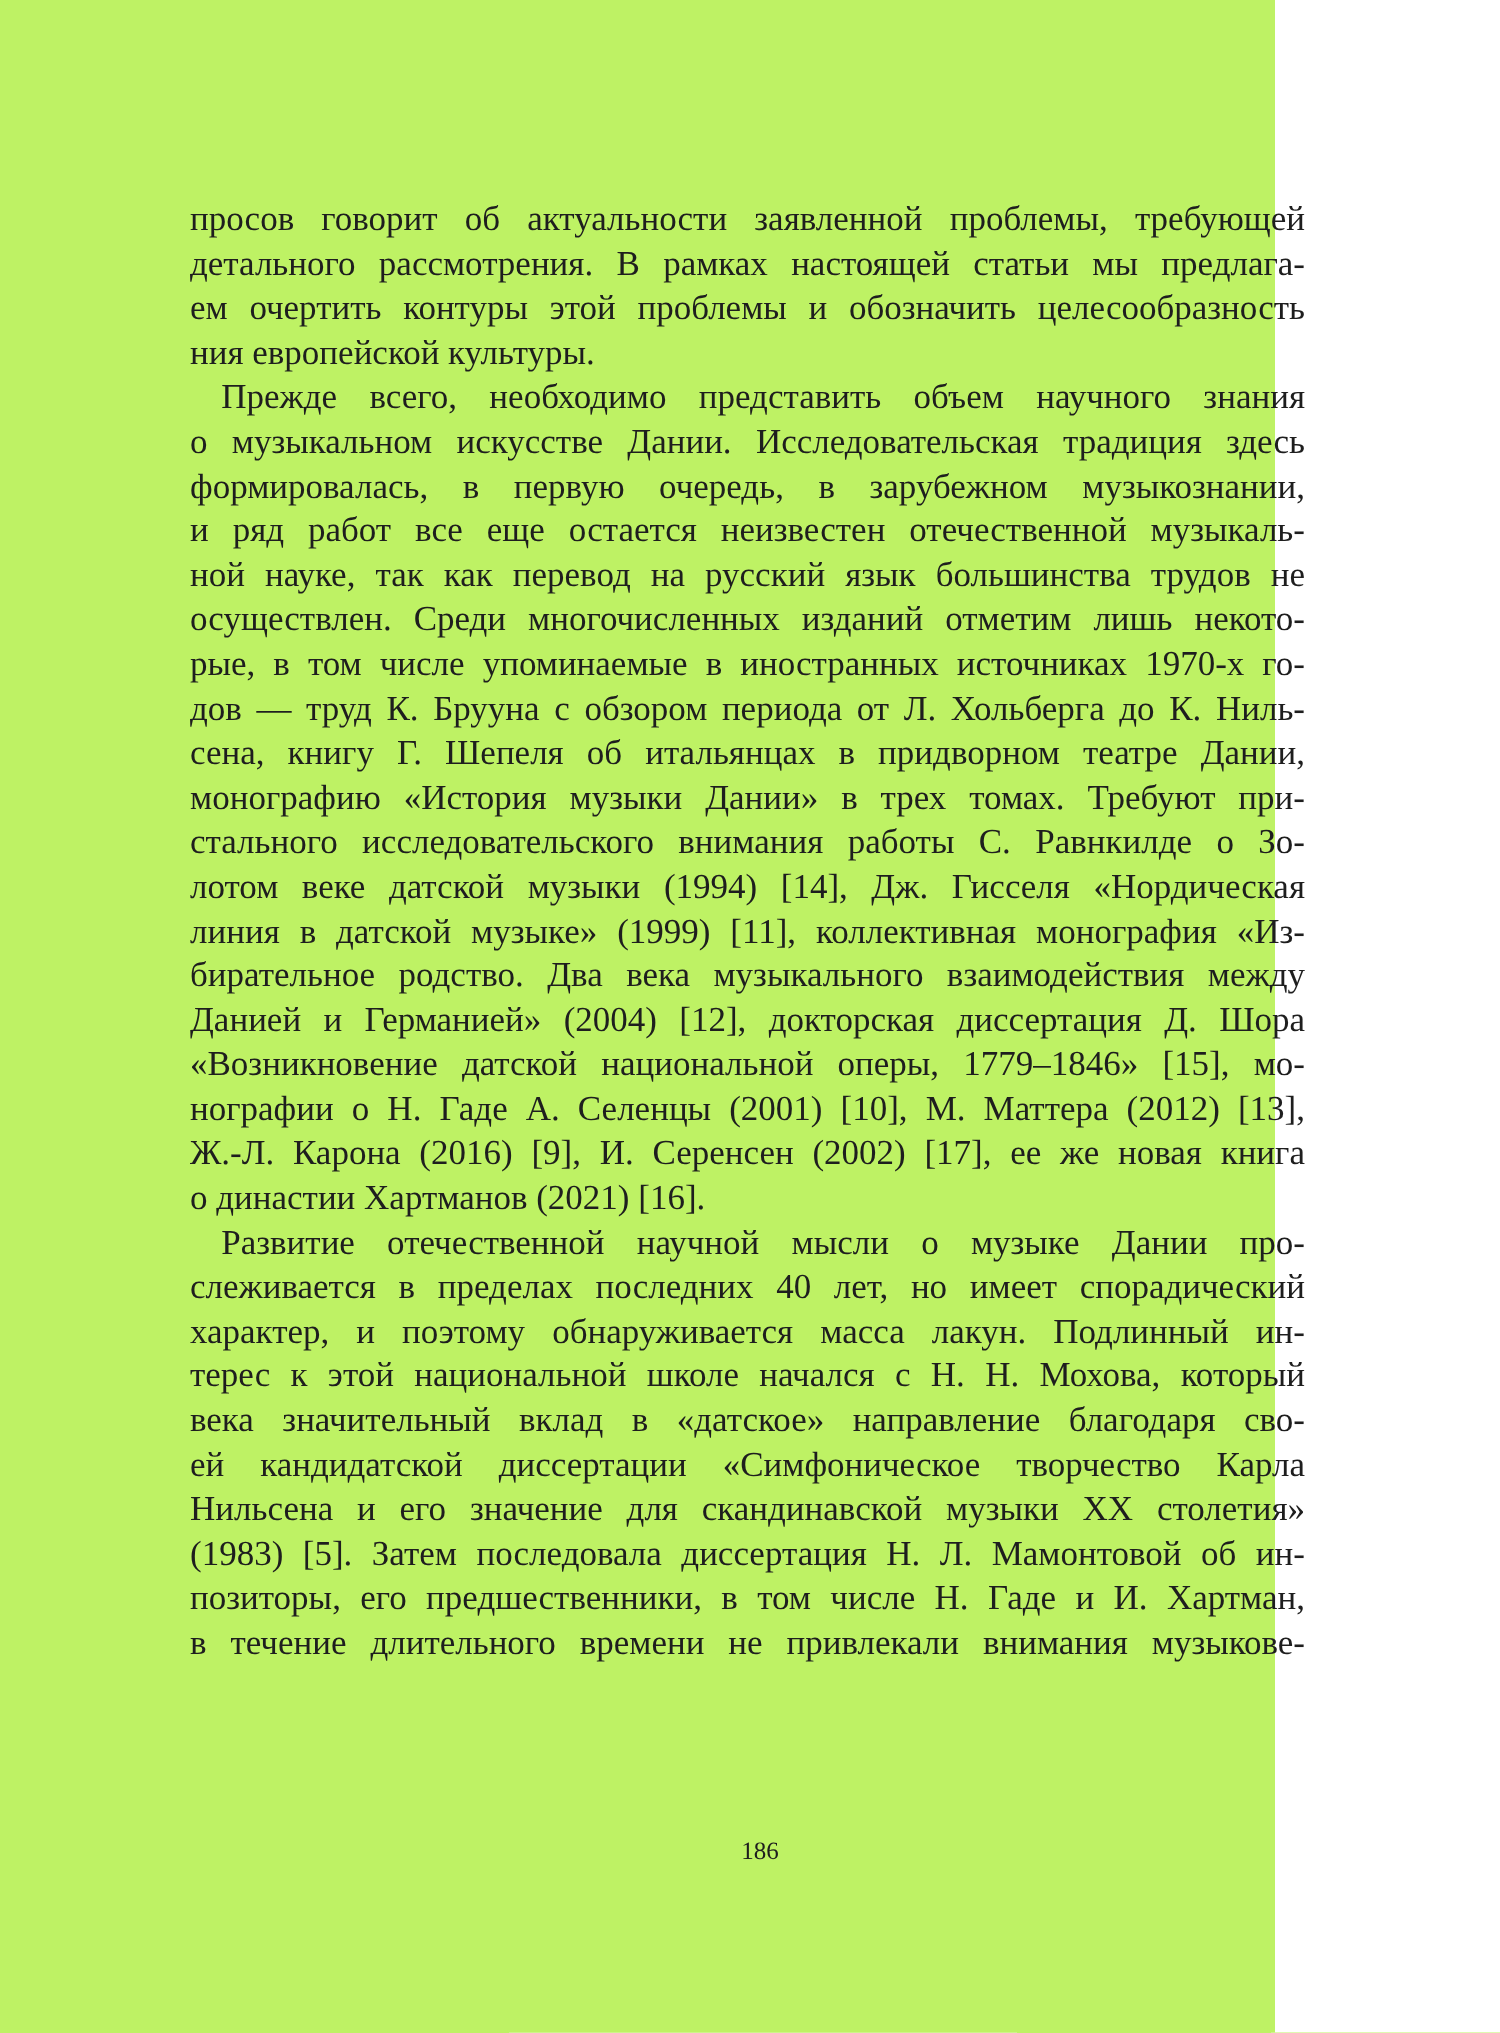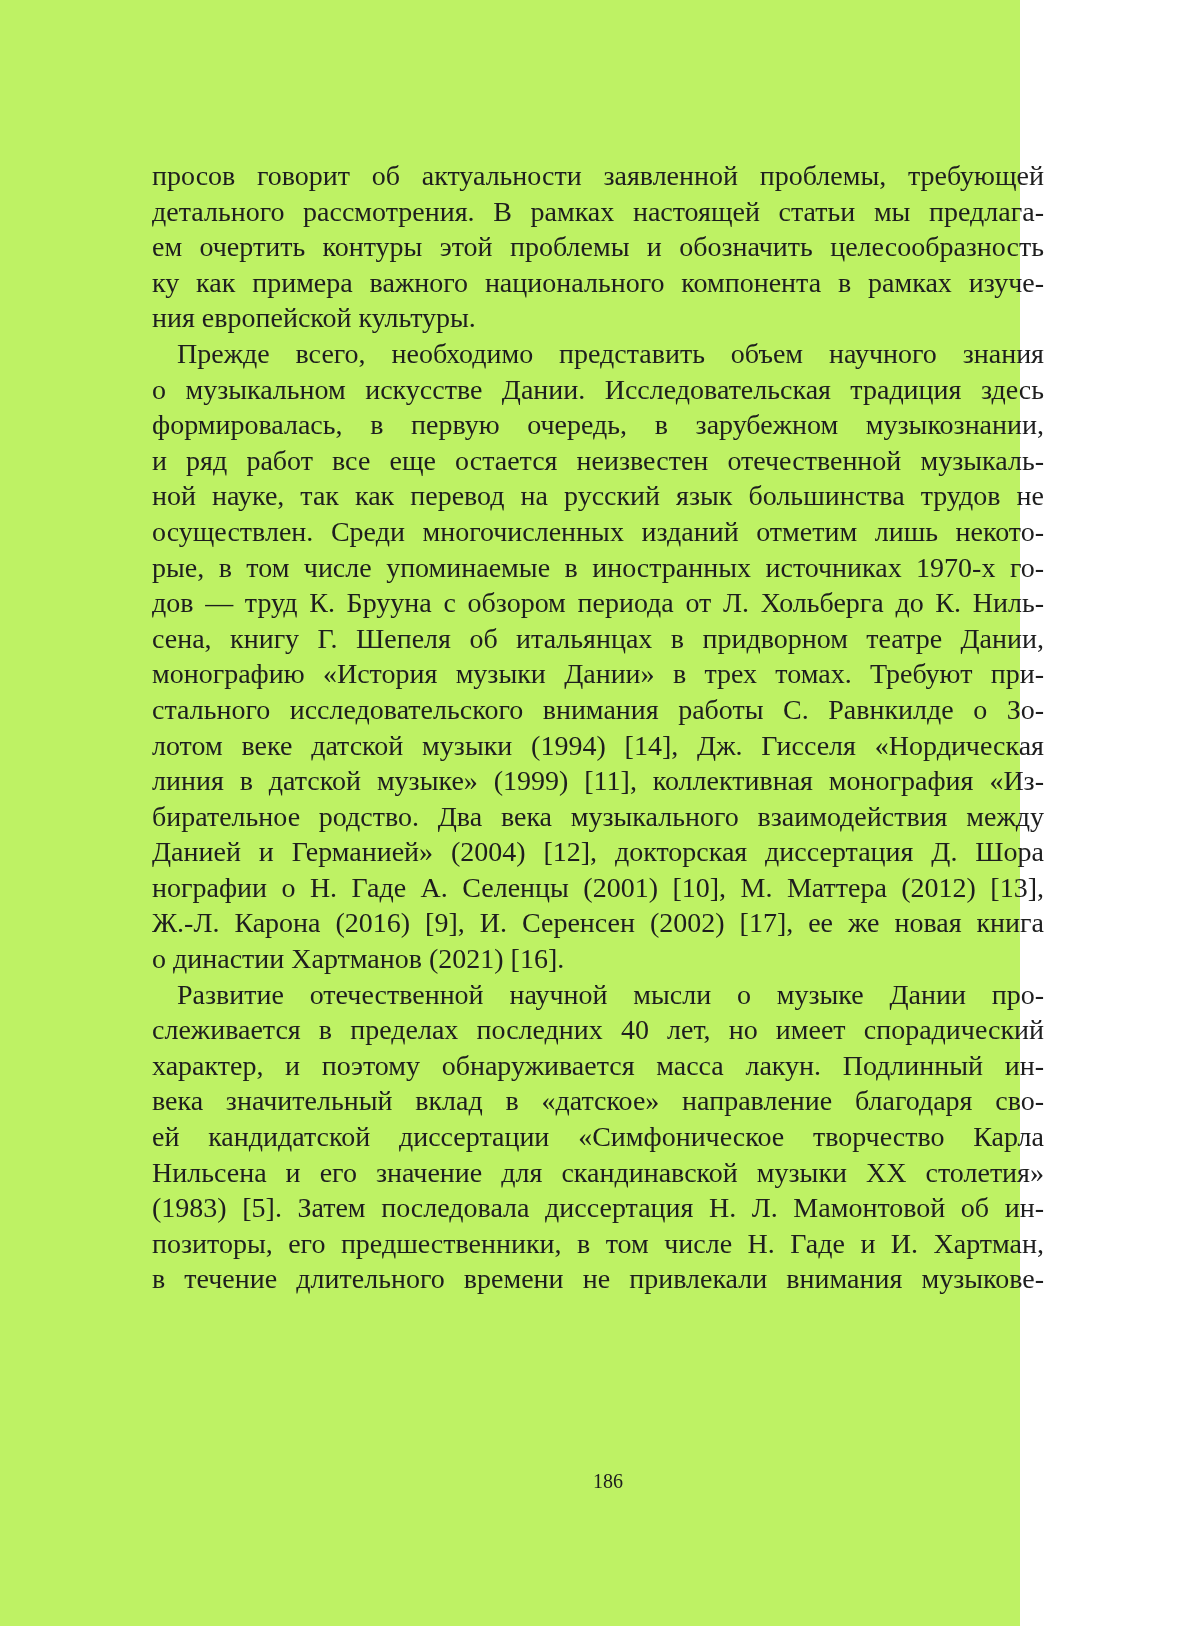--- a/index.html
+++ b/index.html
@@ -58,47 +58,48 @@
 </style>
 </head>
 <body>
 
 <div class="page">
   <div class="text-block" id="text-block">
       <div class="paragraph">
         <div class="line">просов говорит об актуальности заявленной проблемы, требующей</div>
         <div class="line">детального рассмотрения. В рамках настоящей статьи мы предлага-</div>
         <div class="line">ем очертить контуры этой проблемы и обозначить целесообразность</div>
-        <div class="line">ку как примера важного национального компонента в рамках изуче-</div>
         <div class="line last">ния европейской культуры.</div>
       </div>
       <div class="paragraph">
         <div class="line indent">Прежде всего, необходимо представить объем научного знания</div>
         <div class="line">о музыкальном искусстве Дании. Исследовательская традиция здесь</div>
         <div class="line">формировалась, в первую очередь, в зарубежном музыкознании,</div>
         <div class="line">и ряд работ все еще остается неизвестен отечественной музыкаль-</div>
         <div class="line">ной науке, так как перевод на русский язык большинства трудов не</div>
         <div class="line">осуществлен. Среди многочисленных изданий отметим лишь некото-</div>
         <div class="line">рые, в том числе упоминаемые в иностранных источниках 1970-х го-</div>
         <div class="line">дов — труд К. Брууна с обзором периода от Л. Хольберга до К. Ниль-</div>
         <div class="line">сена, книгу Г. Шепеля об итальянцах в придворном театре Дании,</div>
         <div class="line">монографию «История музыки Дании» в трех томах. Требуют при-</div>
         <div class="line">стального исследовательского внимания работы С. Равнкилде о Зо-</div>
         <div class="line">лотом веке датской музыки (1994) [14], Дж. Гисселя «Нордическая</div>
         <div class="line">линия в датской музыке» (1999) [11], коллективная монография «Из-</div>
         <div class="line">бирательное родство. Два века музыкального взаимодействия между</div>
         <div class="line">Данией и Германией» (2004) [12], докторская диссертация Д. Шора</div>
+        <div class="line">«Возникновение датской национальной оперы, 1779–1846» [15], мо-</div>
         <div class="line">нографии о Н. Гаде А. Селенцы (2001) [10], М. Маттера (2012) [13],</div>
         <div class="line">Ж.-Л. Карона (2016) [9], И. Серенсен (2002) [17], ее же новая книга</div>
         <div class="line last">о династии Хартманов (2021) [16].</div>
       </div>
       <div class="paragraph">
         <div class="line indent">Развитие отечественной научной мысли о музыке Дании про-</div>
         <div class="line">слеживается в пределах последних 40 лет, но имеет спорадический</div>
         <div class="line">характер, и поэтому обнаруживается масса лакун. Подлинный ин-</div>
+        <div class="line">терес к этой национальной школе начался с Н. Н. Мохова, который</div>
         <div class="line">века значительный вклад в «датское» направление благодаря сво-</div>
         <div class="line">ей кандидатской диссертации «Симфоническое творчество Карла</div>
         <div class="line">Нильсена и его значение для скандинавской музыки XX столетия»</div>
         <div class="line">(1983) [5]. Затем последовала диссертация Н. Л. Мамонтовой об ин-</div>
         <div class="line">позиторы, его предшественники, в том числе Н. Гаде и И. Хартман,</div>
         <div class="line">в течение длительного времени не привлекали внимания музыкове-</div>
       </div>
     </div>
   <div class="page-number">186</div>
 </div>

